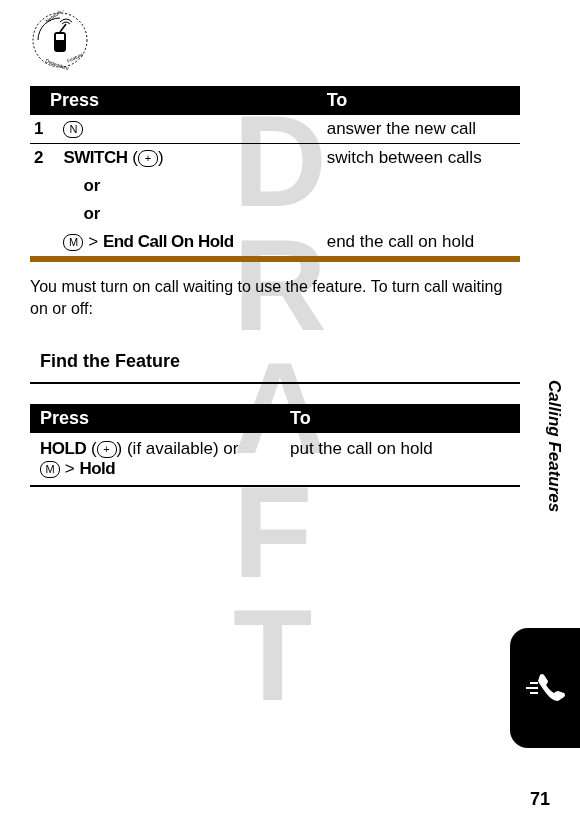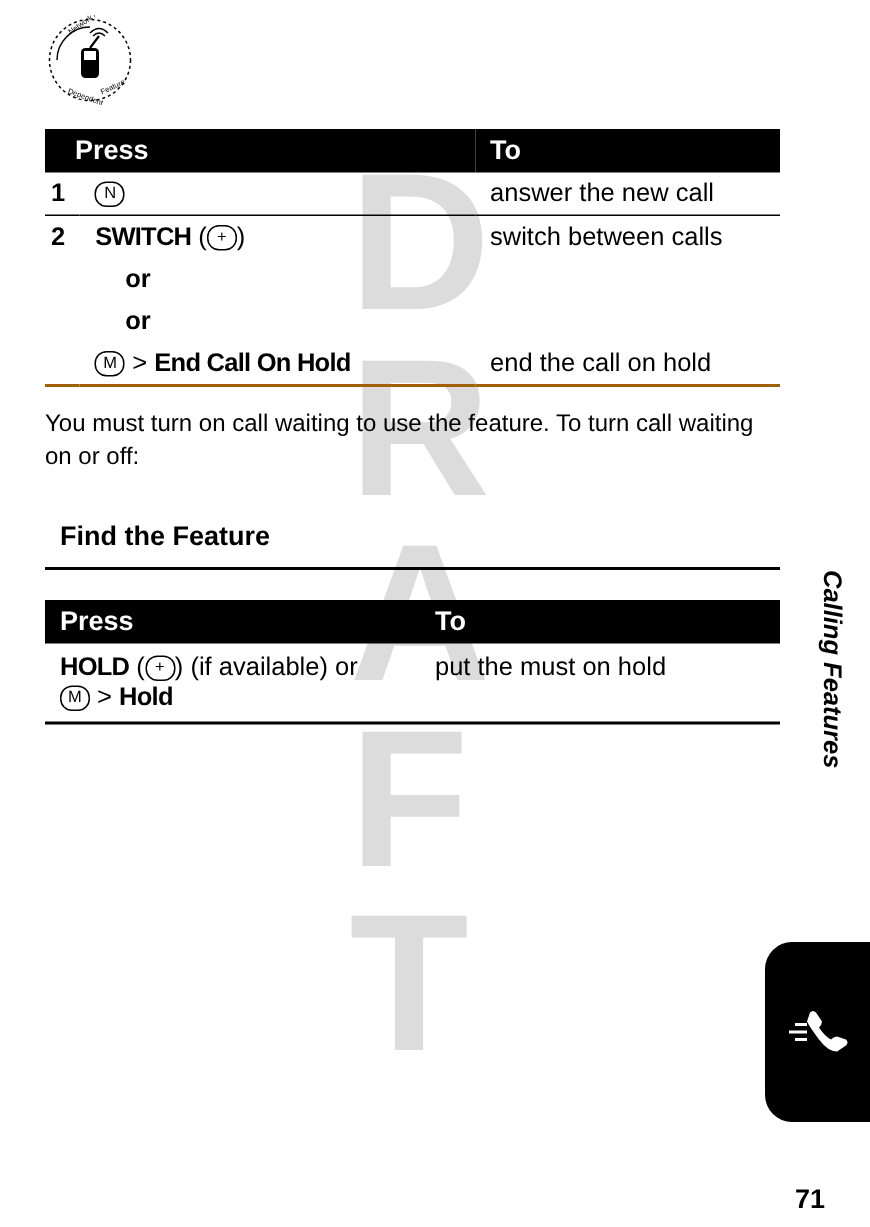--- a/index.html
+++ b/index.html
@@ -88,21 +88,21 @@
     }
     .table1 tbody td {
       font-size: 17px;
       padding: 4px 10px 4px 10px;
       vertical-align: top;
     }
     .table1 tbody tr.bordered td {
       border-top: 1px solid #000;
     }
     .table1 tbody tr.bottom-rule td {
-      border-bottom: 2px solid #a16207;
+      border-bottom: 6px solid #a16207;
     }
     .num-col {
       width: 22px;
       font-weight: bold;
       padding-left: 4px !important;
     }
     .key-glyph {
       display: inline-block;
       border: 1px solid #000;
       border-radius: 8px;
@@ -310,21 +310,21 @@
     </thead>
     <tbody>
       <tr>
         <td>
           <span class="softkey-label">HOLD</span>
           (<span class="key-glyph">+</span>)<span> (if available) or </span><br>
           <span class="key-glyph">M</span>
           <span class="gt">&gt;</span>
           <span class="menu-path">Hold</span>
         </td>
-        <td>put the must on hold</td>
+        <td>put the call on hold</td>
       </tr>
     </tbody>
   </table>
 
 </div>
 
 <div class="side-label">Calling Features</div>
 
 <div class="phone-tab">
   <svg viewBox="0 0 50 50">

